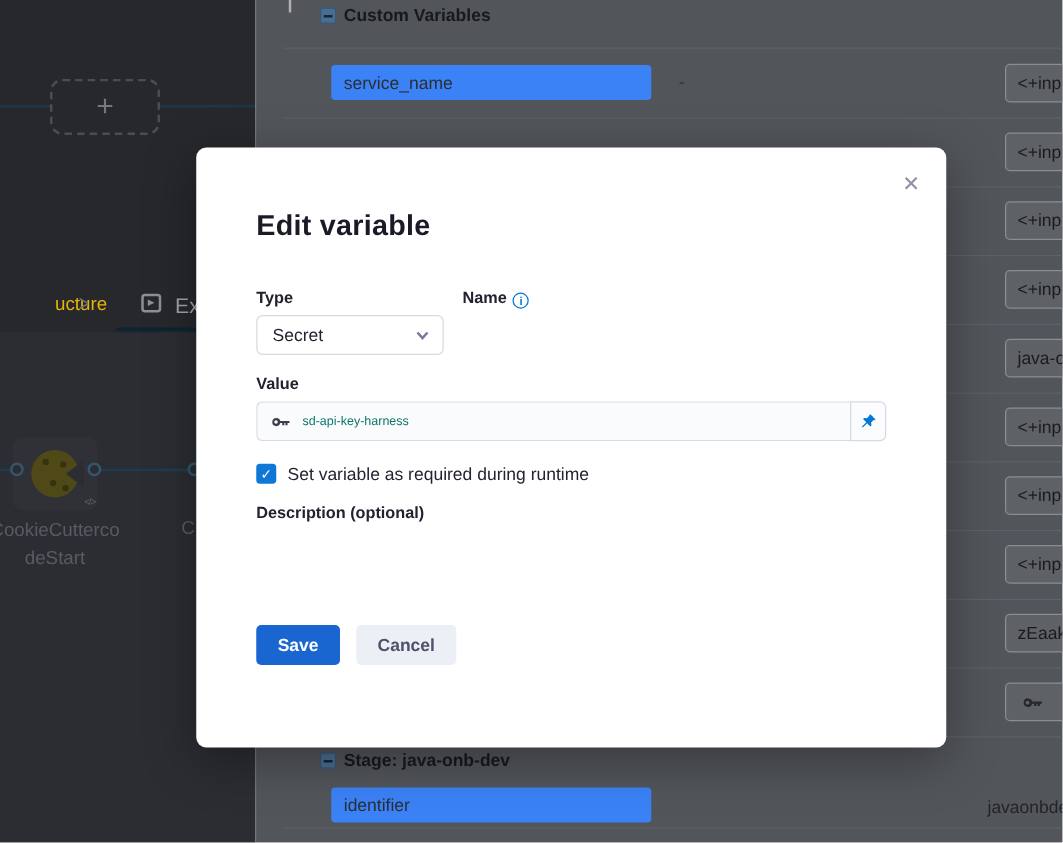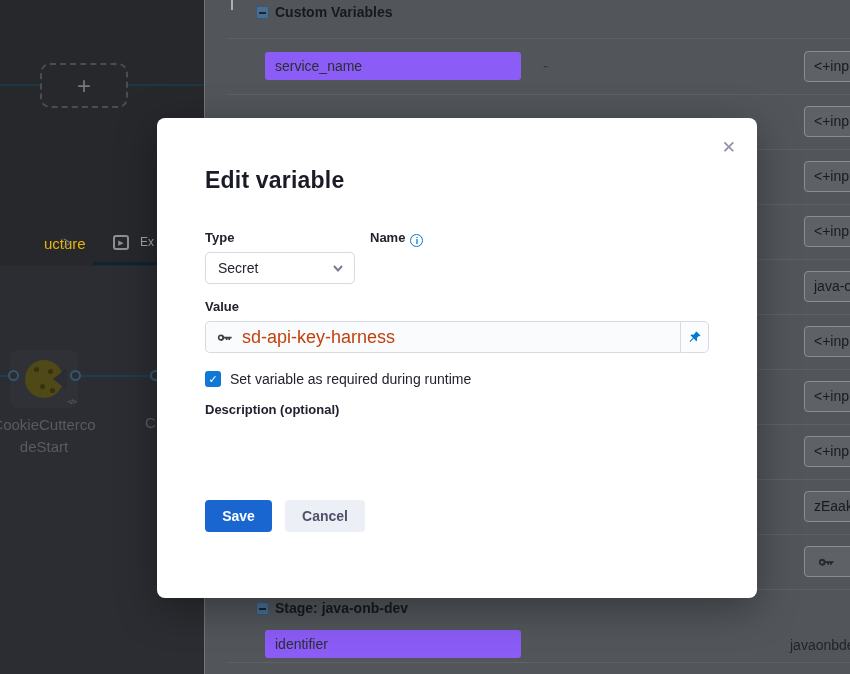--- a/index.html
+++ b/index.html
@@ -14,21 +14,21 @@
                    border:2px dashed #4a4d53; border-radius:10px; display:flex; align-items:center; justify-content:center; cursor:pointer; }
   .plus-glyph { color:#75787e; font-size:24px; font-weight:300; line-height:1; }
   .add-stage-label { position:absolute; left:0; top:127px; width:168px; text-align:center; color:#84878d; font-size:15px; }
 
   .tabbar { position:absolute; left:0; top:228px; width:204px; height:38px; }
   .tab-partial { position:absolute; left:0; top:7px; color:#eab308; font-size:15px;margin-left:44px; }
   .tab-chevron { position:absolute; left:63px; top:6px; color:#6f7277; font-size:14px; transform:scale(1,1.3); }
   .exec-icon { position:absolute; left:113px; top:7px; width:16px; height:15px; border:2px solid #8d9095; border-radius:3px;
                display:flex; align-items:center; justify-content:center; color:#8d9095; }
   .exec-icon span { font-size:7px; line-height:1; }
-  .tab-ex { position:absolute; left:140px; top:7px; color:#a2a5aa; font-size:12px; }
+  .tab-ex { position:absolute; left:140px; top:7px; color:#a2a5aa; font-size:17px; }
   .tab-underline { position:absolute; left:93px; top:34px; width:111px; height:3px; background:#0d2433; }
 
   .canvas { position:absolute; left:0; top:266px; width:204px; height:408px; background:#2b2d32; }
   .edge-line { position:absolute; left:0; top:109px; width:204px; height:2px; background:#1e3c50; }
   .node-card { position:absolute; left:10px; top:84px; width:68px; height:58px; background:#2f3136; border-radius:8px; cursor:pointer; }
   .cookie { position:absolute; left:15px; top:10px; width:38px; height:38px; border-radius:50%; background:#4f4918; }
   .cookie::before { content:""; position:absolute; left:9px; top:7px; width:5px; height:5px; border-radius:50%; background:#36310e;
                     box-shadow:14px 2px 0 #36310e, 6px 17px 0 #36310e, 16px 21px 0 #36310e; }
   .cookie::after { content:""; position:absolute; right:-4px; top:50%; transform:translateY(-50%); width:0; height:0;
                    border:11px solid transparent; border-right:14px solid #2b2d32; }
@@ -40,21 +40,21 @@
 
   
   .right-panel { position:absolute; left:204px; top:0; width:646px; height:674px; background:#52555a; border-left:1px solid #72757a; }
   .panel-tick { position:absolute; left:26px; top:0; width:2px; height:10px; background:#aeb0b5; }
   .sep { position:absolute; left:22px; right:0; height:1px; background:#5e6167; }
   .section-header { position:absolute; left:12px; width:100%; height:38px; }
   .collapse-icon { position:absolute; left:39px; top:6px; width:13px; height:13px; background:#4c6d8d; border:1px solid #35597c;
                    border-radius:2px; display:flex; align-items:center; justify-content:center; cursor:pointer; }
   .collapse-icon i { display:block; width:7px; height:2px; background:#12263c; }
   .section-title { position:absolute; left:58px; top:4px; font-size:14px; font-weight:bold; color:#17191e; }
-  .var-pill { position:absolute; left:60px; width:256px; height:28px; background:#8b5cf6; border-radius:3px;
+  .var-pill { position:absolute; left:60px; width:256px; height:28px; background:#3b82f6; border-radius:3px;
               color:#2b2e33; font-size:14px; line-height:28px; padding-left:10px; }
   .dash-val { position:absolute; left:338px; color:#33363b; font-size:15px; }
   .chip { position:absolute; left:599px; width:70px; height:31px; background:#5e6166; border:1px solid #8a8d92; border-radius:4px;
           color:#191b20; font-size:14px; line-height:29px; padding-left:9px; white-space:nowrap; overflow:hidden; }
   .chip.icon-chip { display:flex; align-items:center; padding-left:12px; color:#26282e; }
   .plain-val { position:absolute; left:585px; color:#22242a; font-size:14px; white-space:nowrap; }
 
   
   .modal { position:absolute; left:157px; top:118px; width:600px; height:480px; background:#ffffff; border-radius:8px;
            box-shadow:0 10px 40px rgba(0,0,0,0.35); z-index:30; }
@@ -74,21 +74,21 @@
                 font-size:14px; color:#22232e; font-family:inherit; outline:none; }
   .red-badge { position:absolute; right:8px; top:6px; width:24px; height:20px; background:#d5413e; border-radius:4px;
                display:flex; align-items:center; justify-content:center; gap:2px; }
   .red-badge i { width:3px; height:3px; border-radius:50%; background:#fff; }
   .red-badge .bar { width:2px; height:10px; border-radius:0; background:#fff; margin-left:1px; }
   .lbl-value { left:48px; top:181px; }
   .value-field { position:absolute; left:48px; top:203px; width:504px; height:32px; display:flex; }
   .value-main { flex:1; display:flex; align-items:center; gap:9px; background:#fafbfd; border:1px solid #d8dae3;
                 border-right:none; border-radius:5px 0 0 5px; padding:0 10px; }
   .key-svg { width:17px; height:17px; fill:#3b3d49; flex:none; }
-  .value-text { font-size:18px; color:#c2410c; }
+  .value-text { font-size:10px; color:#0f766e; }
   .pin-seg { width:29px; border:1px solid #d8dae3; border-radius:0 5px 5px 0; background:#fbfcfe;
              display:flex; align-items:center; justify-content:center; cursor:pointer; }
   .pin-svg { width:15px; height:15px; fill:#0278d5; }
   .check-row { position:absolute; left:48px; top:253px; display:flex; align-items:center; gap:9px; cursor:pointer; }
   .checkbox { width:16px; height:16px; background:#0f78d6; border-radius:3px; color:#fff; font-size:11px; font-weight:bold;
               display:flex; align-items:center; justify-content:center; }
   .check-label { font-size:14px; color:#22232e; }
   .lbl-desc { left:48px; top:284px; }
   .desc-wrap { position:absolute; left:48px; top:306px; width:504px; height:38px; }
   .desc-area { width:100%; height:100%; border:1px solid #d8dae3; border-radius:5px; resize:none; padding:9px 12px;

